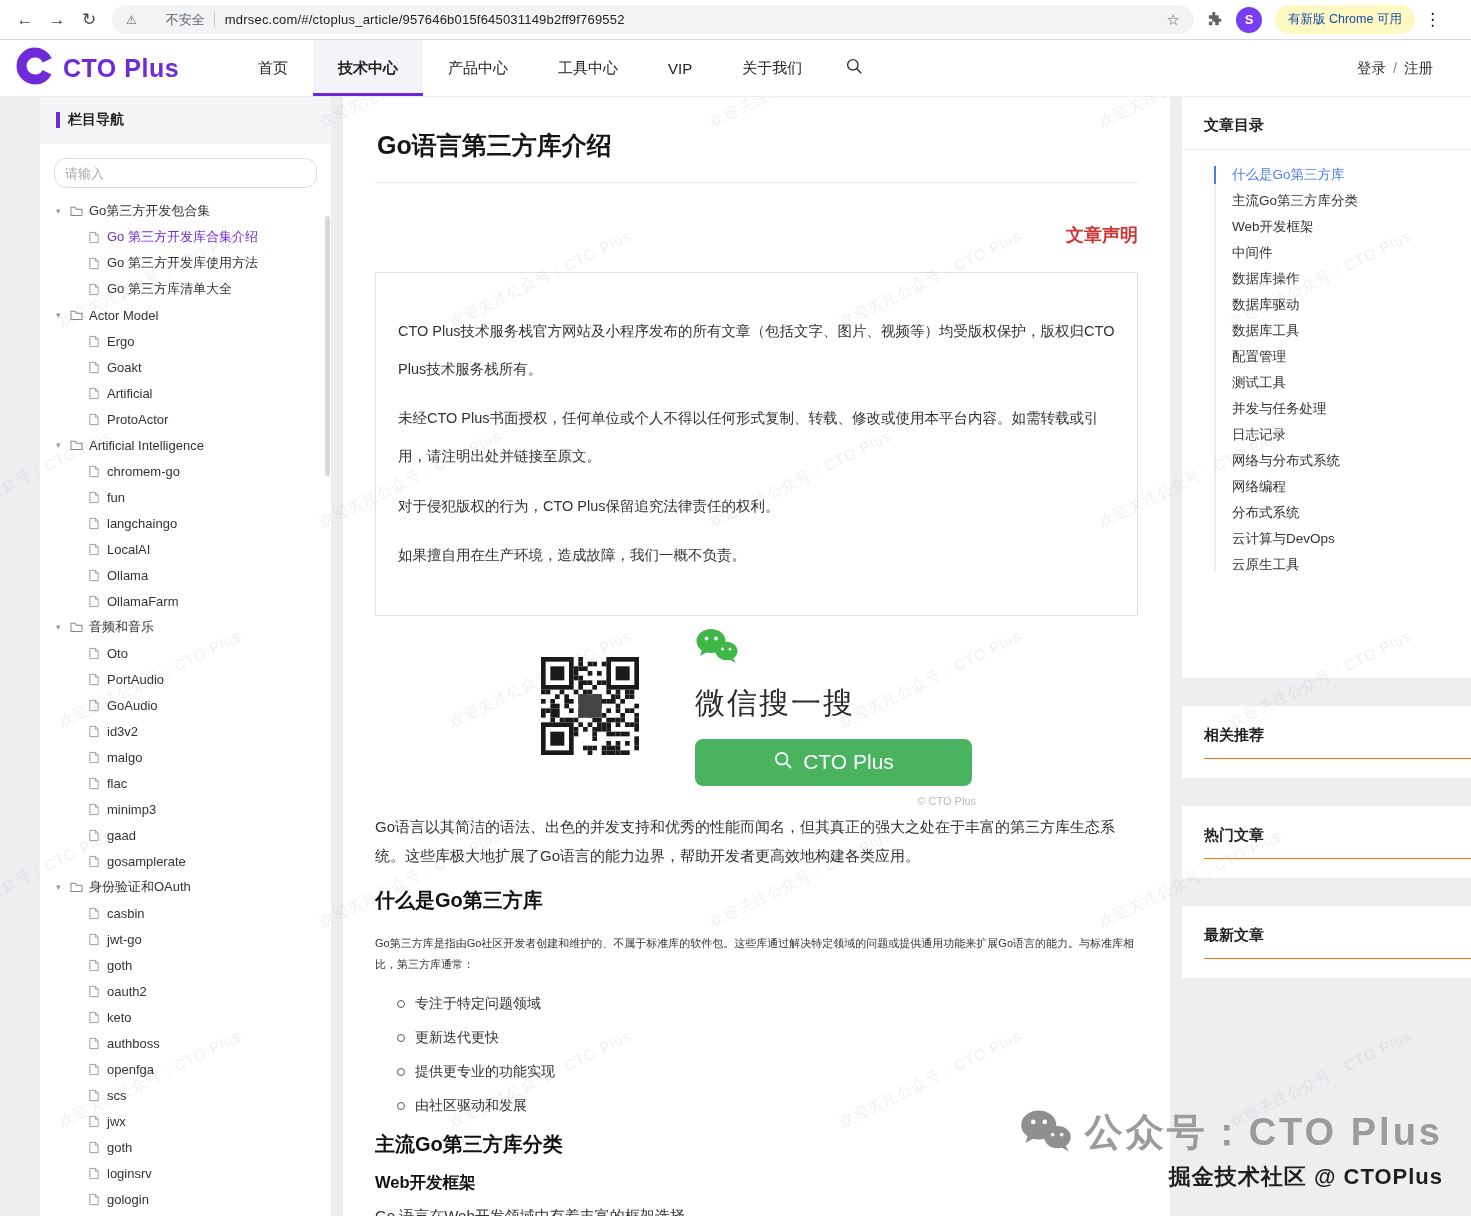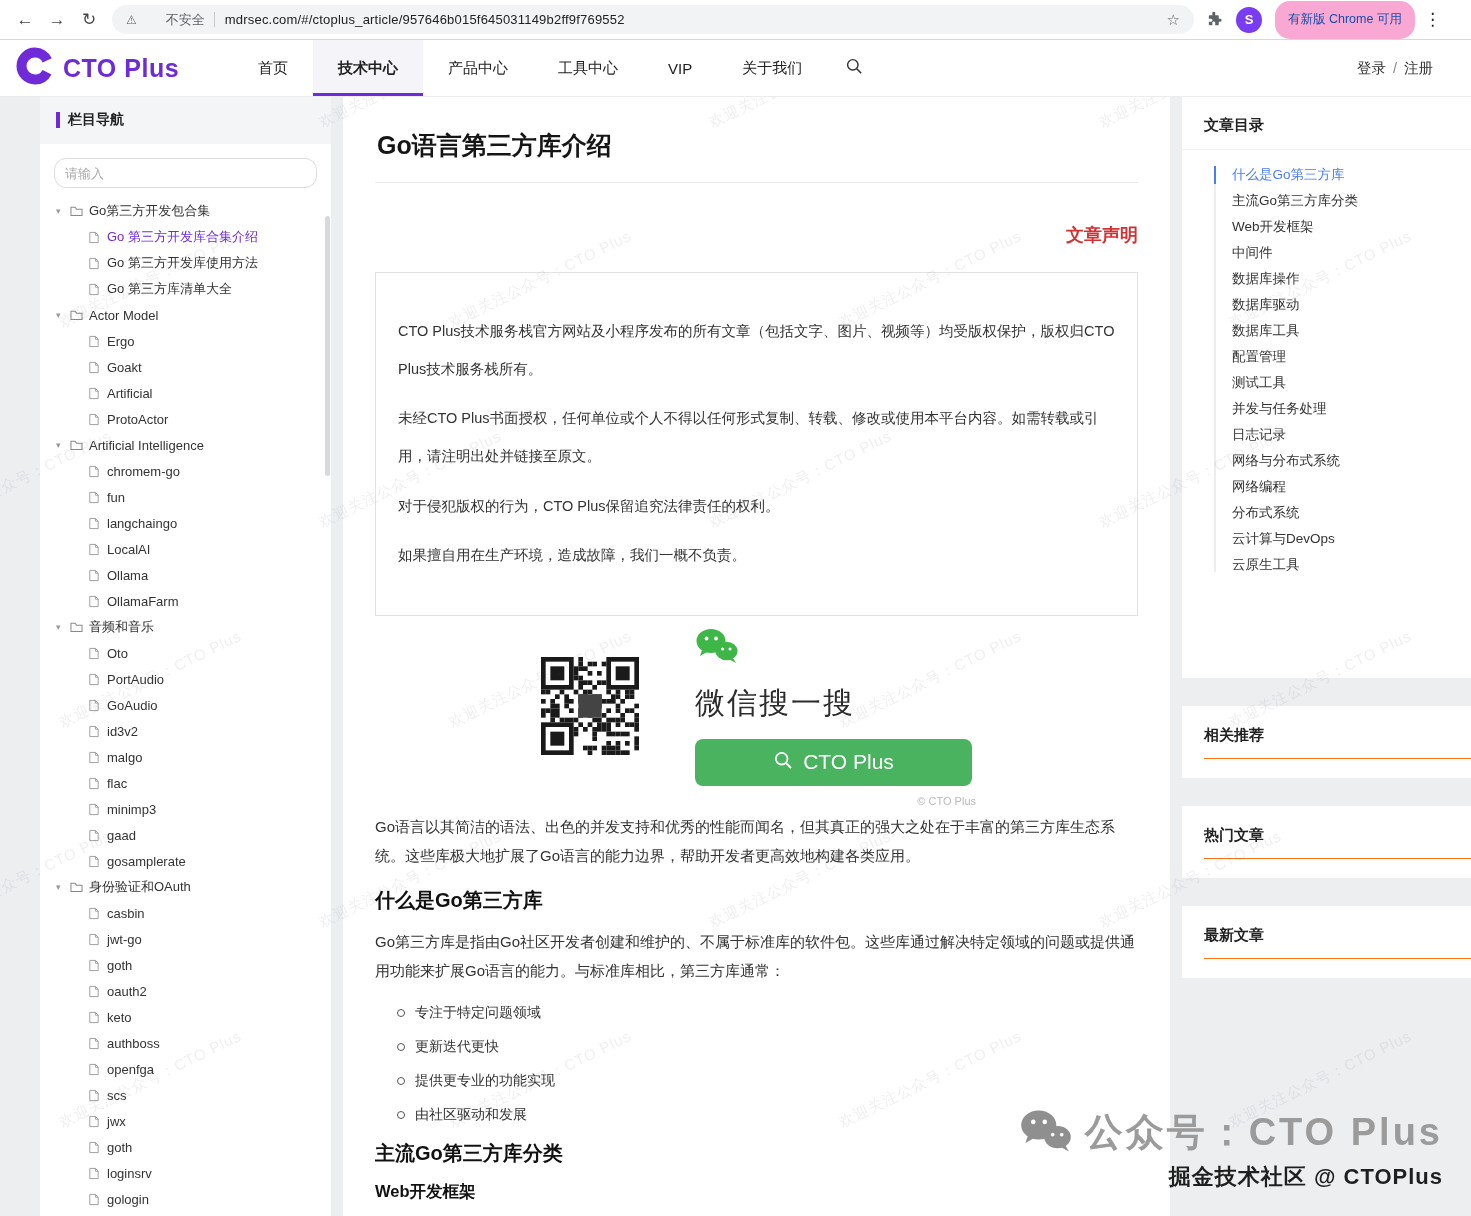--- a/index.html
+++ b/index.html
@@ -15,21 +15,21 @@
         width:1082px;margin-left:6px;font-size:13px;}
   .warn{font-size:12px;color:#5f6368;margin-right:5px;}
   .nsec{color:#5f6368;margin-right:9px;margin-left:24px;}
   .vsep{width:1px;height:15px;background:#c7cacd;margin-right:10px;}
   .url{color:#202124;letter-spacing:.2px;}
   .addr .spacer{flex:1;}
   .star{font-size:15px;color:#5f6368;cursor:pointer;}
   .ext{margin-left:12px;display:flex;align-items:center;cursor:pointer;}
   .avatar{width:26px;height:26px;border-radius:50%;background:#7a3cf0;color:#fff;font-size:13px;
           display:flex;align-items:center;justify-content:center;margin-left:13px;font-weight:bold;cursor:pointer;}
-  .update-chip{margin-left:13px;background:#f9a8d4;color:#174ea6;border-radius:15px;height:38px;
+  .update-chip{margin-left:13px;background:#fef9c3;color:#174ea6;border-radius:15px;height:29px;
           display:flex;align-items:center;padding:0 13px;font-size:12.5px;white-space:nowrap;cursor:pointer;}
   .menu-dots{font-size:17px;color:#202124;margin-left:9px;margin-right:3px;cursor:pointer;}
 
   
   .site-header{height:56px;background:#fff;display:flex;align-items:stretch;position:relative;z-index:75;
           box-shadow:0 1px 0 #ececec;}
   .brand{display:flex;align-items:center;gap:9px;padding:0 22px 0 16px;cursor:pointer;}
   .brand-text{font-size:25px;font-weight:bold;color:#6f2bd8;letter-spacing:.5px;}
   .main-nav{display:flex;margin-left:32px;}
   .nav-item{padding:0 25px;display:flex;align-items:center;font-size:15px;color:#222;cursor:pointer;}
@@ -70,21 +70,21 @@
   .qr-row{margin-top:20px;display:flex;justify-content:center;align-items:center;gap:56px;height:140px;}
   .qr-box{width:98px;height:98px;flex:none;}
   .wx-col{position:relative;}
   .wx-row1{display:flex;gap:14px;flex-direction:column;}
   .wx-label{font-size:30px;color:#2c2c2c;letter-spacing:2px;}
   .wx-btn{margin-top:15px;width:277px;height:47px;background:#49b35f;border-radius:8px;display:flex;
           align-items:center;justify-content:center;gap:10px;color:#fff;font-size:21px;cursor:pointer;}
   .qr-wm{position:absolute;right:-4px;bottom:-21px;font-size:11px;color:#b9b9b9;}
   .intro-p{margin-top:36px;font-size:15px;color:#333;line-height:1.95;}
   .h2{margin-top:16px;font-size:20px;font-weight:bold;color:#111;line-height:26px;}
-  .body-p{margin-top:14px;font-size:15px;color:#333;line-height:1.95;}
+  .body-p{margin-top:20px;font-size:11px;color:#333;line-height:1.95;}
   .bullets{margin-top:18px;list-style:none;}
   .bullets li{position:relative;padding-left:40px;font-size:14px;color:#333;margin-bottom:15px;line-height:19px;}
   .bullets li::before{content:"";position:absolute;left:22px;top:6px;width:6px;height:6px;border:1.5px solid #555;border-radius:50%;}
   .h3{margin-top:14px;font-size:16.5px;font-weight:bold;color:#111;line-height:22px;}
   .partial-p{margin-top:8px;font-size:15px;color:#333;line-height:1.95;}
 
   
   .toc-card{background:#fff;padding:20px 0 0;height:582px;overflow:hidden;}
   .toc-title{font-size:15px;font-weight:bold;color:#222;padding:0 22px 14px;border-bottom:1px solid #f0f0f0;}
   .toc-list{position:relative;padding-top:12px;}

